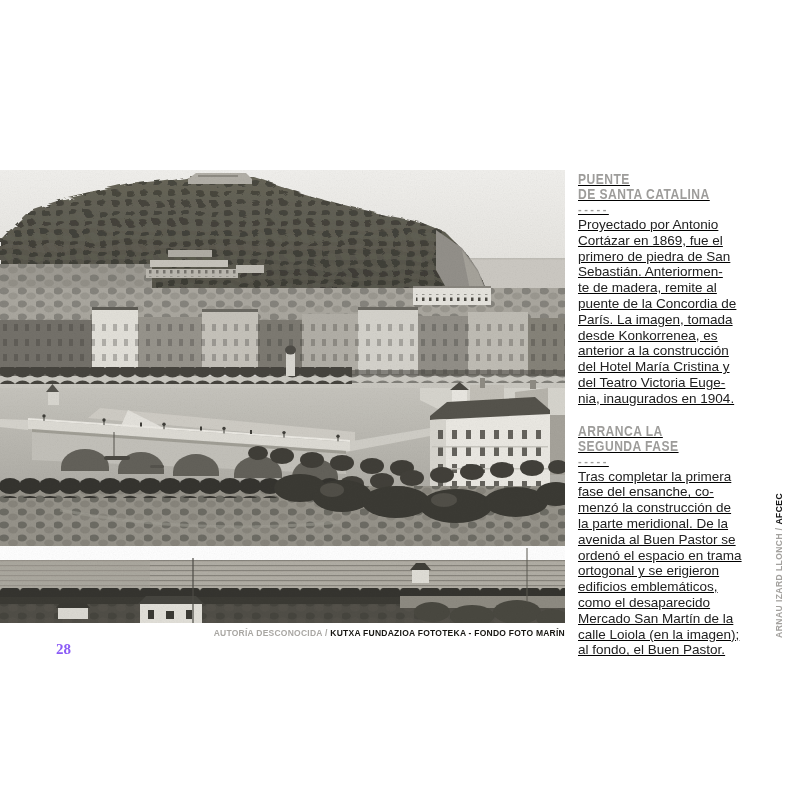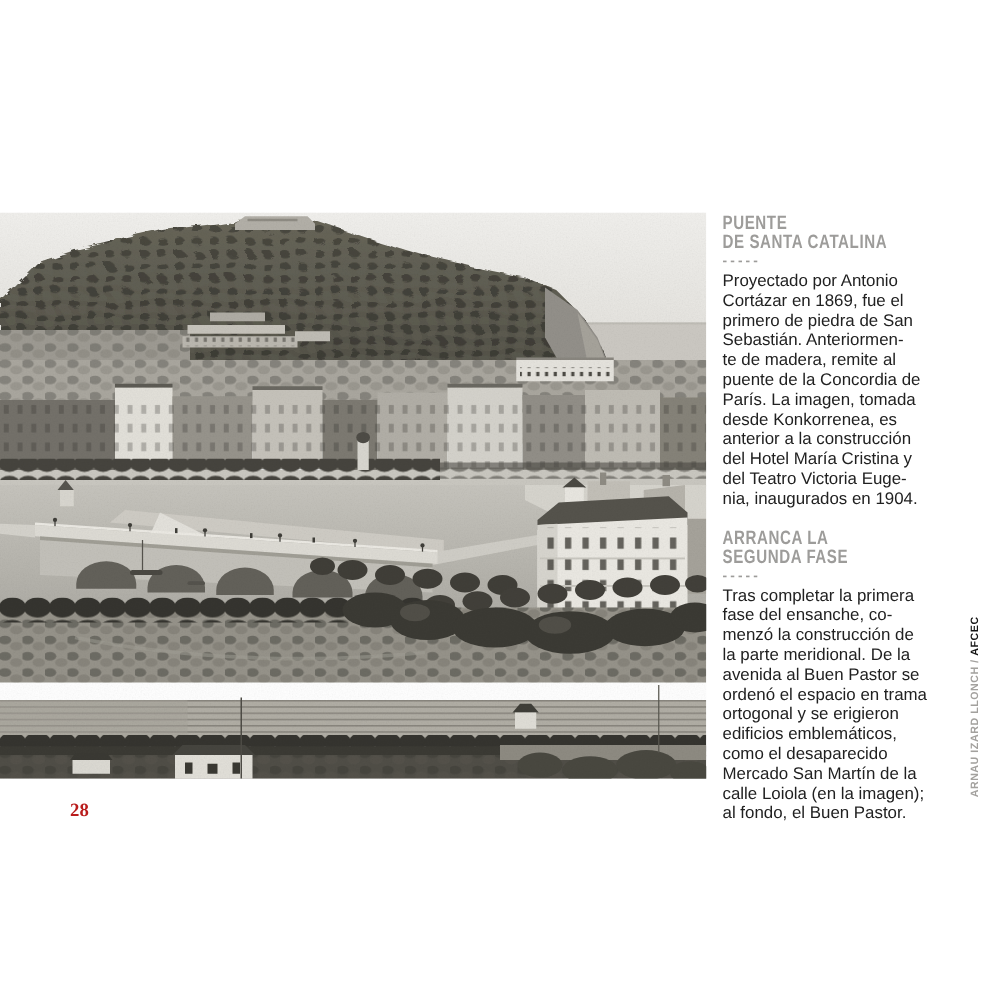--- a/index.html
+++ b/index.html
@@ -9,35 +9,35 @@
   
   .photo{position:absolute;left:0;top:170px;width:565px;height:453px;margin:0;}
   .photo svg{display:block;width:565px;height:453px;}
 
   
   .credit{position:absolute;left:0;top:628px;width:565px;text-align:right;
           font-size:8.5px;letter-spacing:.25px;font-weight:700;color:#a9a7a3;white-space:nowrap;}
   .credit .archive{color:#161511;}
 
   
-  .col{position:absolute;left:578px;top:171px;width:188px;}
+  .col{position:absolute;left:578px;top:171px;width:188px;text-decoration:underline;}
   .sec{margin:0;}
   .sec-title{margin:0;font-size:15.5px;line-height:15px;font-weight:700;color:#9d9c9a;
              letter-spacing:.6px;white-space:pre-line;transform:scaleX(.78);transform-origin:0 0;}
   .dashes{color:#9d9c9a;font-weight:700;font-size:11px;line-height:10px;letter-spacing:2.5px;margin:3px 0 3px;}
   .sec-body{margin:0 0 16px;font-size:13.5px;line-height:15.8px;color:#212121;white-space:pre-line;}
 
   
   .edge{position:absolute;top:493px;right:16px;writing-mode:vertical-rl;transform:rotate(180deg);
         font-size:8.5px;letter-spacing:.45px;font-weight:700;color:#a3a19e;white-space:nowrap;}
   .edge b{color:#141414;}
 
   
   .pagenum{position:absolute;left:56px;top:641px;font-family:"Liberation Serif",serif;
-           font-size:15px;font-weight:700;color:#b91c1c;}
+           font-size:15px;font-weight:700;color:#8b5cf6;}
 </style>
 </head>
 <body>
 
 <div class="page">
 
   <figure class="photo" role="img" aria-label="Vista en blanco y negro de San Sebastián: monte Urgull con el castillo en la cima, el casco urbano, el puente de Santa Catalina sobre el río Urumea y huertas en primer plano">
     <svg viewBox="0 0 565 453" aria-hidden="true">
       <defs>
         <linearGradient id="sky" x1="0" y1="0" x2="0" y2="1">
@@ -270,20 +270,23 @@
         </g>
 
         <line x1="193" y1="388" x2="193" y2="453" stroke="#4e4c46" stroke-width="1.2"></line>
         <line x1="527" y1="378" x2="527" y2="432" stroke="#5a5850" stroke-width="1"></line>
 
         <rect x="0" y="0" width="565" height="453" filter="url(#grainF)" opacity=".13" style="mix-blend-mode:multiply"></rect>
       </g>
     </svg>
   </figure>
 
+  <div class="credit">
+    <span>AUTORÍA DESCONOCIDA / </span><span class="archive">KUTXA FUNDAZIOA FOTOTEKA - FONDO FOTO MARÍN</span>
+  </div>
 
   <aside class="col">
     <section class="sec">
       <h2 class="sec-title">PUENTE
 DE SANTA CATALINA</h2>
       <div class="dashes">-----</div>
       <p class="sec-body">Proyectado por Antonio
 Cortázar en 1869, fue el
 primero de piedra de San
 Sebastián. Anteriormen-

